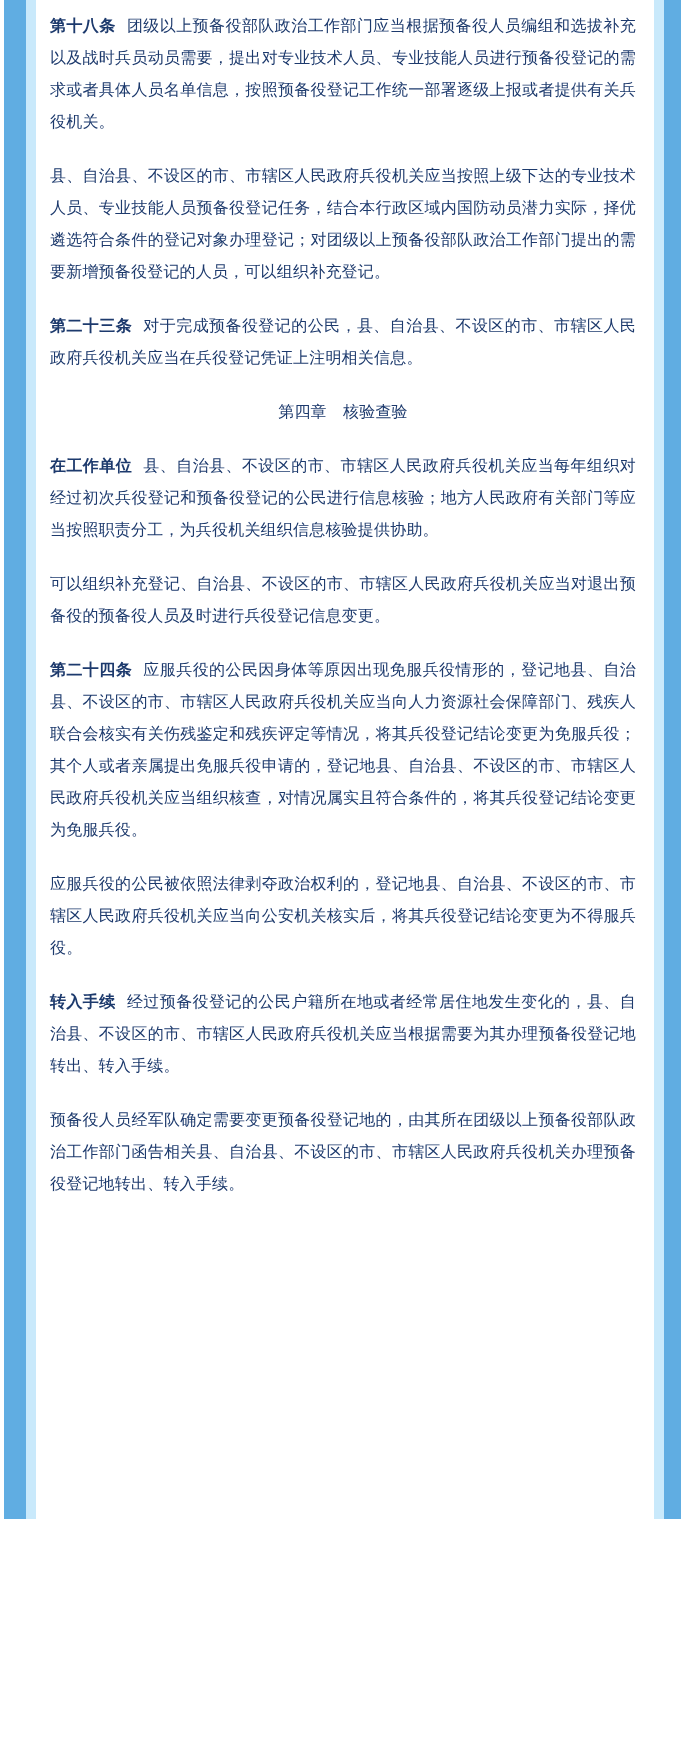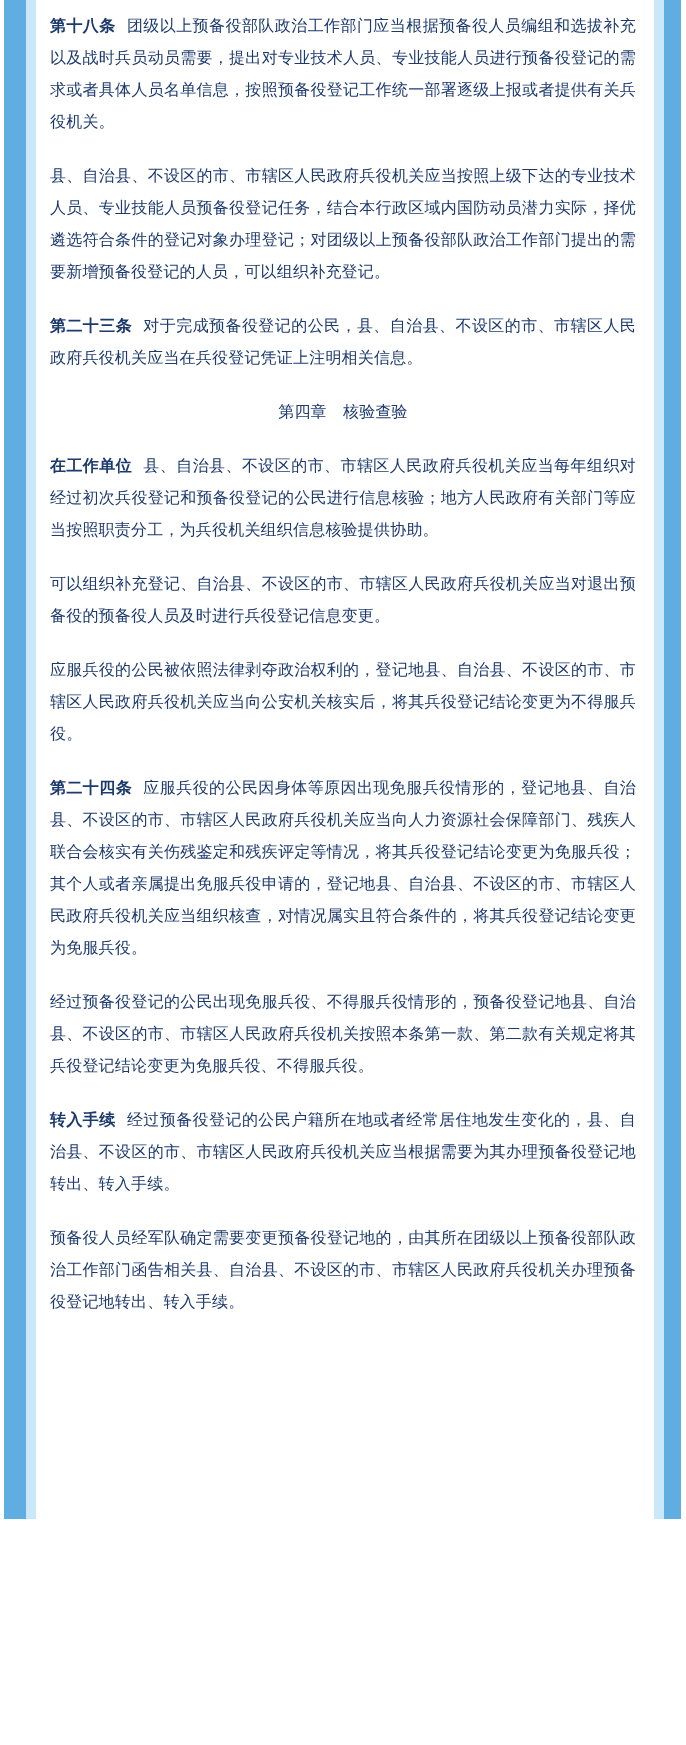--- a/index.html
+++ b/index.html
@@ -61,19 +61,18 @@
   <div class="band band-left-inner"></div>
   <div class="band band-right-inner"></div>
   <div class="band band-right-outer"></div>
   <div class="content" id="doc-body">
       <p class="para"><strong>第十八条</strong>团级以上预备役部队政治工作部门应当根据预备役人员编组和选拔补充以及战时兵员动员需要，提出对专业技术人员、专业技能人员进行预备役登记的需求或者具体人员名单信息，按照预备役登记工作统一部署逐级上报或者提供有关兵役机关。</p>
       <p class="para">县、自治县、不设区的市、市辖区人民政府兵役机关应当按照上级下达的专业技术人员、专业技能人员预备役登记任务，结合本行政区域内国防动员潜力实际，择优遴选符合条件的登记对象办理登记；对团级以上预备役部队政治工作部门提出的需要新增预备役登记的人员，可以组织补充登记。</p>
       <p class="para"><strong>第二十三条</strong>对于完成预备役登记的公民，县、自治县、不设区的市、市辖区人民政府兵役机关应当在兵役登记凭证上注明相关信息。</p>
       <h2 class="chapter">第四章　核验查验</h2>
       <p class="para"><strong>在工作单位</strong>县、自治县、不设区的市、市辖区人民政府兵役机关应当每年组织对经过初次兵役登记和预备役登记的公民进行信息核验；地方人民政府有关部门等应当按照职责分工，为兵役机关组织信息核验提供协助。</p>
       <p class="para">可以组织补充登记、自治县、不设区的市、市辖区人民政府兵役机关应当对退出预备役的预备役人员及时进行兵役登记信息变更。</p>
+      <p class="para"><strong>第二十四条</strong>应服兵役的公民因身体等原因出现免服兵役情形的，登记地县、自治县、不设区的市、市辖区人民政府兵役机关应当向人力资源社会保障部门、残疾人联合会核实有关伤残鉴定和残疾评定等情况，将其兵役登记结论变更为免服兵役；其个人或者亲属提出免服兵役申请的，登记地县、自治县、不设区的市、市辖区人民政府兵役机关应当组织核查，对情况属实且符合条件的，将其兵役登记结论变更为免服兵役。</p>
       <p class="para">应服兵役的公民被依照法律剥夺政治权利的，登记地县、自治县、不设区的市、市辖区人民政府兵役机关应当向公安机关核实后，将其兵役登记结论变更为不得服兵役。</p>
-      <p class="para"><strong>第二十四条</strong>应服兵役的公民因身体等原因出现免服兵役情形的，登记地县、自治县、不设区的市、市辖区人民政府兵役机关应当向人力资源社会保障部门、残疾人联合会核实有关伤残鉴定和残疾评定等情况，将其兵役登记结论变更为免服兵役；其个人或者亲属提出免服兵役申请的，登记地县、自治县、不设区的市、市辖区人民政府兵役机关应当组织核查，对情况属实且符合条件的，将其兵役登记结论变更为免服兵役。</p>
-      <p class="para">经过预备役登记的公民出现免服兵役、不得服兵役情形的，预备役登记地县、自治县、不设区的市、市辖区人民政府兵役机关按照本条第一款、第二款有关规定将其兵役登记结论变更为免服兵役、不得服兵役。</p>
       <p class="para"><strong>转入手续</strong>经过预备役登记的公民户籍所在地或者经常居住地发生变化的，县、自治县、不设区的市、市辖区人民政府兵役机关应当根据需要为其办理预备役登记地转出、转入手续。</p>
       <p class="para">预备役人员经军队确定需要变更预备役登记地的，由其所在团级以上预备役部队政治工作部门函告相关县、自治县、不设区的市、市辖区人民政府兵役机关办理预备役登记地转出、转入手续。</p>
     </div>
 </div>
 
 </body></html>

